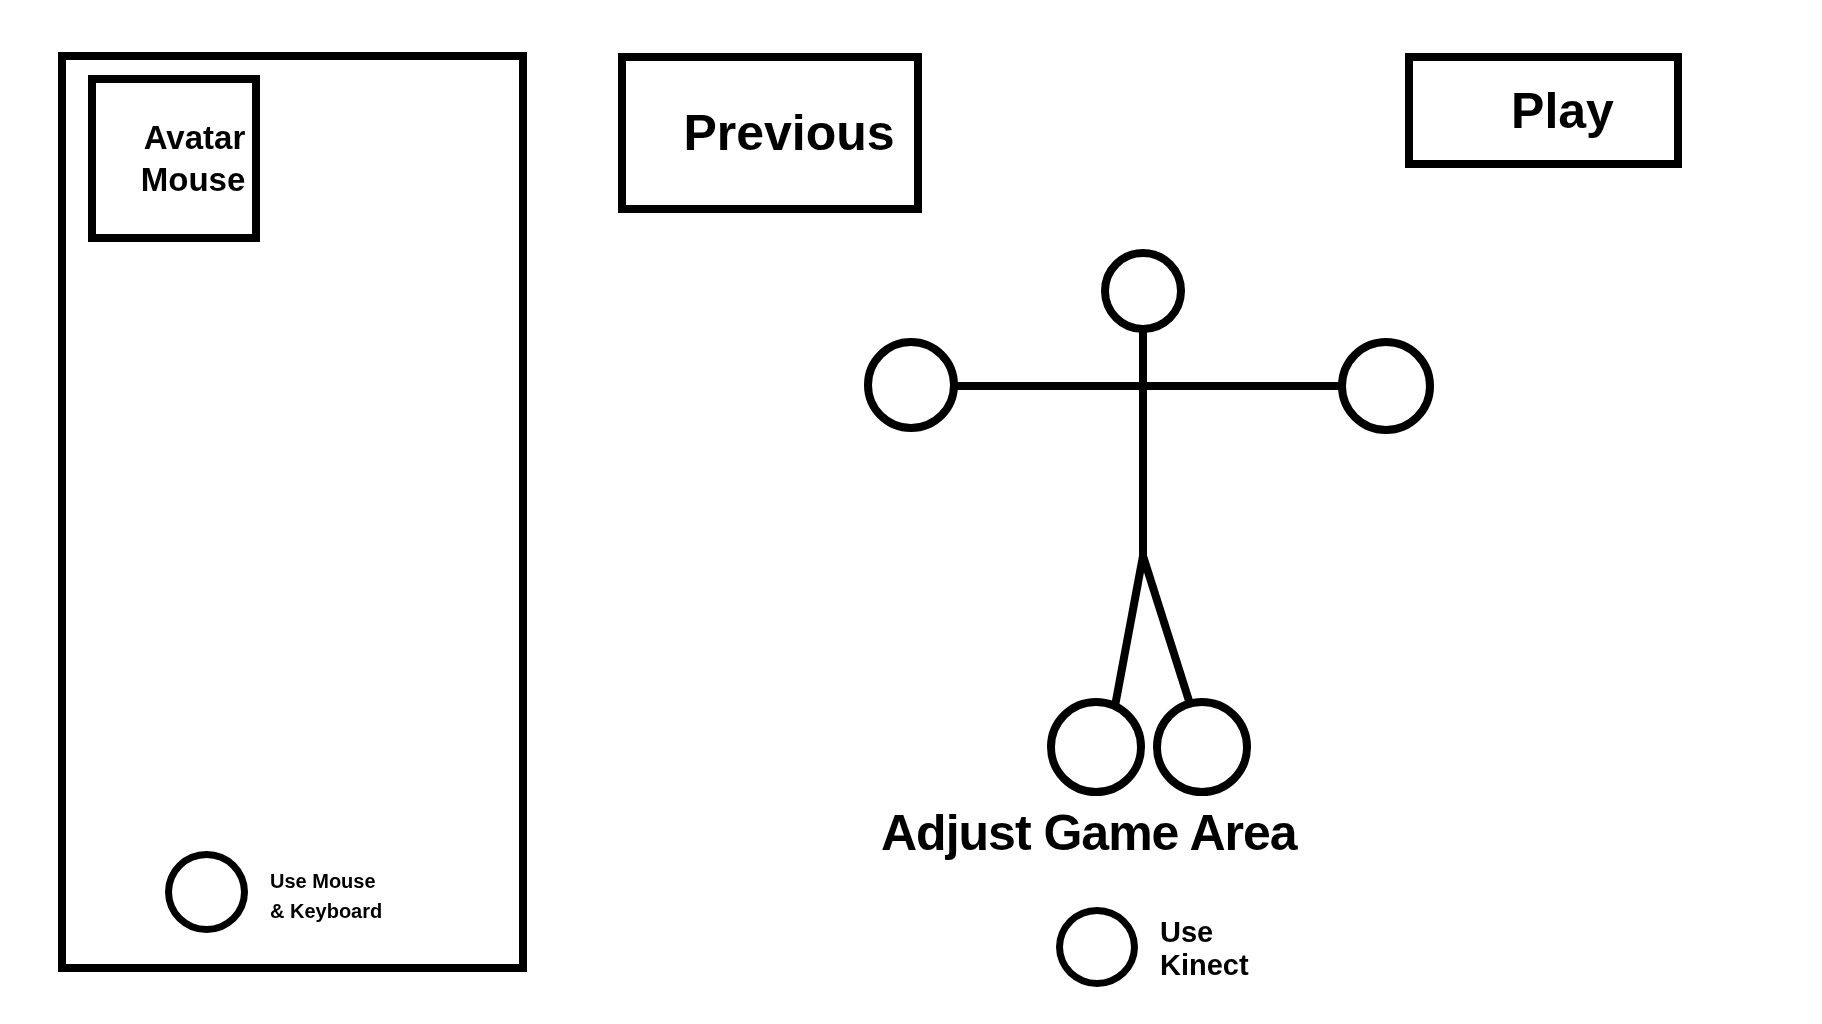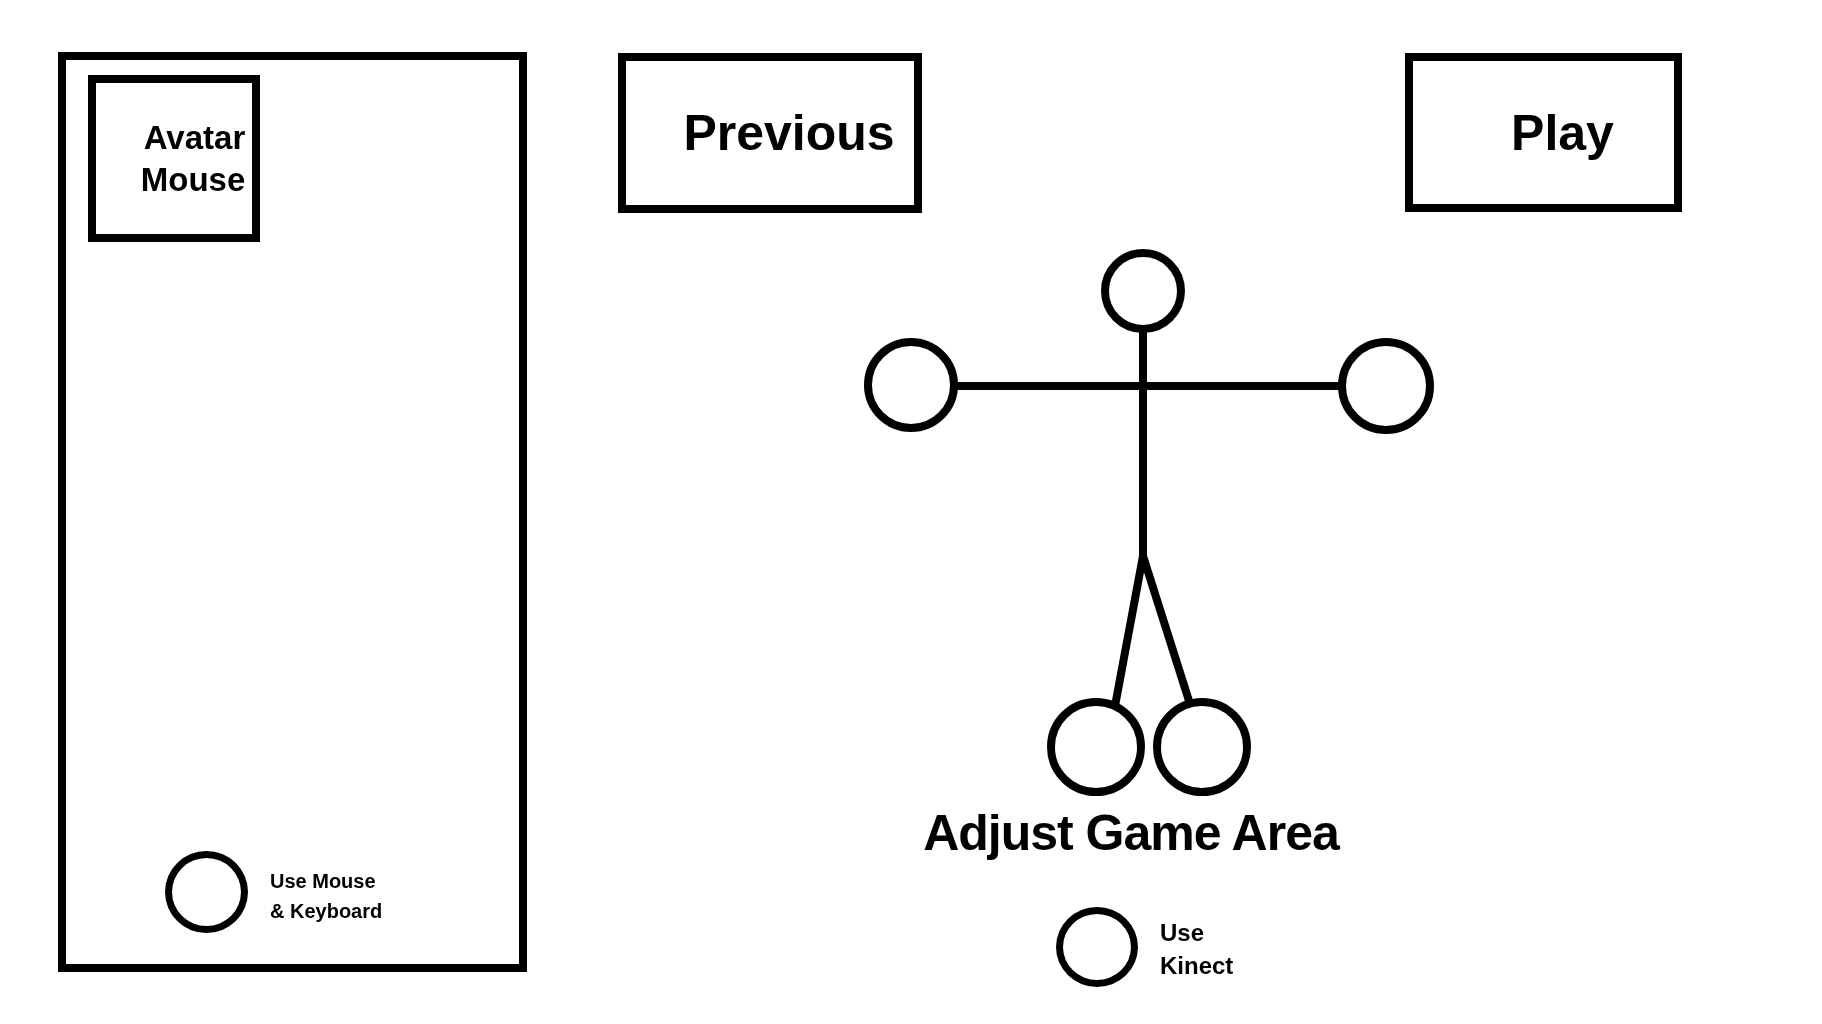--- a/index.html
+++ b/index.html
@@ -40,34 +40,33 @@
     border: 7px solid #000000;
     border-radius: 50%;
     background: #ffffff;
     cursor: pointer;
   }
   .mouse-radio  { left: 99px;  top: 791px; width: 83px; height: 82px; }
   .option-label { position: absolute; font-size: 20px; line-height: 30px; }
   .mouse-label  { left: 204px; top: 806px; }
   
   .previous-btn { left: 618px;  top: 53px; width: 304px; height: 160px; font-size: 50px; cursor: pointer; }
-  .play-btn     { left: 1405px; top: 53px; width: 277px; height: 159px; font-size: 50px; cursor: pointer; }
+  .play-btn     { left: 1405px; top: 53px; width: 277px; height: 115px; font-size: 50px; cursor: pointer; }
   
   .skeleton-wrap { left: 850px; top: 245px; width: 600px; height: 560px; cursor: pointer; }
   .skeleton-wrap svg { display: block; width: 100%; height: 100%; }
   .bone   { stroke: #000000; stroke-width: 8; fill: none; }
   .joint  { stroke: #000000; stroke-width: 8; fill: #ffffff; }
   
   .adjust-label {
     left: 881px; top: 806px; width: 500px;
     font-size: 50px; line-height: 54px; letter-spacing: -1px;
-    text-align: center;
   }
   .kinect-radio { left: 1056px; top: 907px; width: 82px; height: 80px; }
-  .kinect-label { left: 1160px; top: 916px; font-size: 24px; line-height: 33px; }
+  .kinect-label { left: 1160px; top: 916px; font-size: 29px; line-height: 33px; }
 </style>
 </head>
 <body>
 
 <div class="page">
 
   <div class="outline-box profile-panel">
 
     <div class="outline-box flex-center avatar-box">
       <div>

